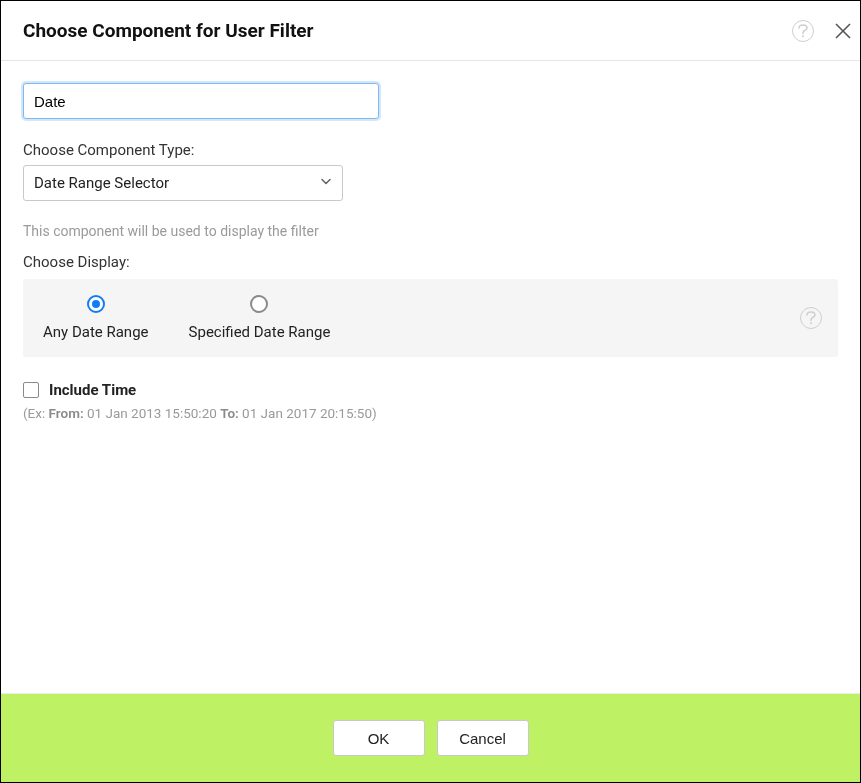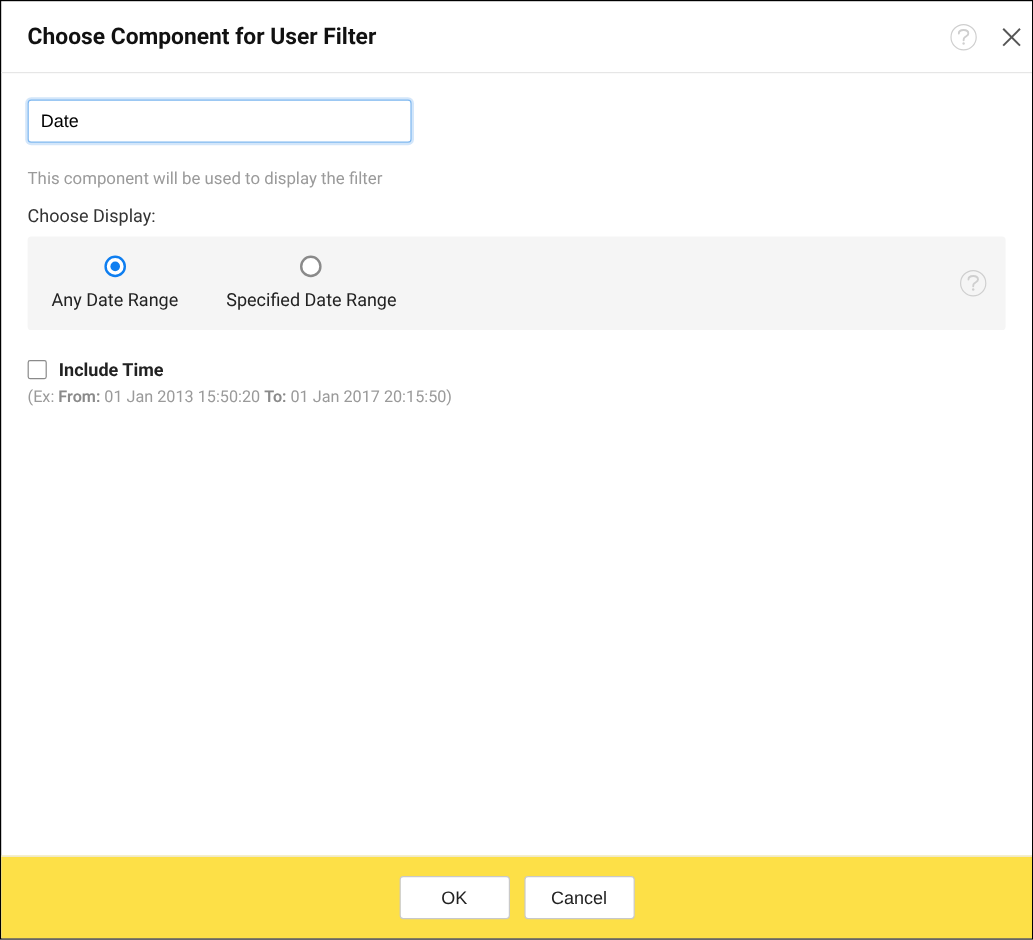--- a/index.html
+++ b/index.html
@@ -63,21 +63,21 @@
       flex: 1 1 auto;
       overflow: auto;
     }
     .field-label {
       font-size: 15px;
       color: #333;
       margin-bottom: 6px;
       display: block;
     }
     .text-input {
-      width: 320px;
+      width: 356px;
       height: 36px;
       border: 1px solid #7fb8f0;
       box-shadow: 0 0 0 2px rgba(128, 184, 240, 0.35);
       border-radius: 3px;
       padding: 0 10px;
       font-size: 15px;
       outline: none;
       background: #fff;
     }
     .field-block {
@@ -185,23 +185,23 @@
       font-size: 13.5px;
       color: #9a9a9a;
       margin-top: 6px;
     }
     .example-text .strong {
       font-weight: 600;
       color: #8a8a8a;
       margin-top: 28px;
     }
     .dialog-footer {
-      background: #fde047;
+      background: #bef264;
       border-top: 1px solid #ececec;
-      padding: 16px 0;
+      padding: 26px 0;
       display: flex;
       justify-content: center;
       gap: 12px;
     }
     .btn {
       min-width: 92px;
       height: 36px;
       border: 1px solid #c9c9c9;
       background: #fff;
       border-radius: 3px;
@@ -231,20 +231,31 @@
     </span>
   </div>
 </div>
 
 <div class="dialog-body">
 
   <div class="field-block">
     <input type="text" class="text-input" value="Date" style="">
   </div>
 
+  <div class="field-block">
+    <label class="field-label">Choose Component Type:</label>
+    <div class="select-wrap">
+      <div class="select-display">Date Range Selector</div>
+      <span class="select-chevron">
+        <svg width="14" height="14" viewBox="0 0 14 14">
+          <polyline points="3,5 7,9 11,5" fill="none" stroke="currentColor" stroke-width="1.6" stroke-linecap="round" stroke-linejoin="round"></polyline>
+        </svg>
+      </span>
+    </div>
+  </div>
 
   <div class="helper-text">This component will be used to display the filter</div>
 
   <div class="values-section-label">Choose Display:</div>
 
   <div class="radio-bar">
     <label class="radio-option">
       <span class="radio-circle selected"></span>
       <span>Any Date Range</span>
     </label>

